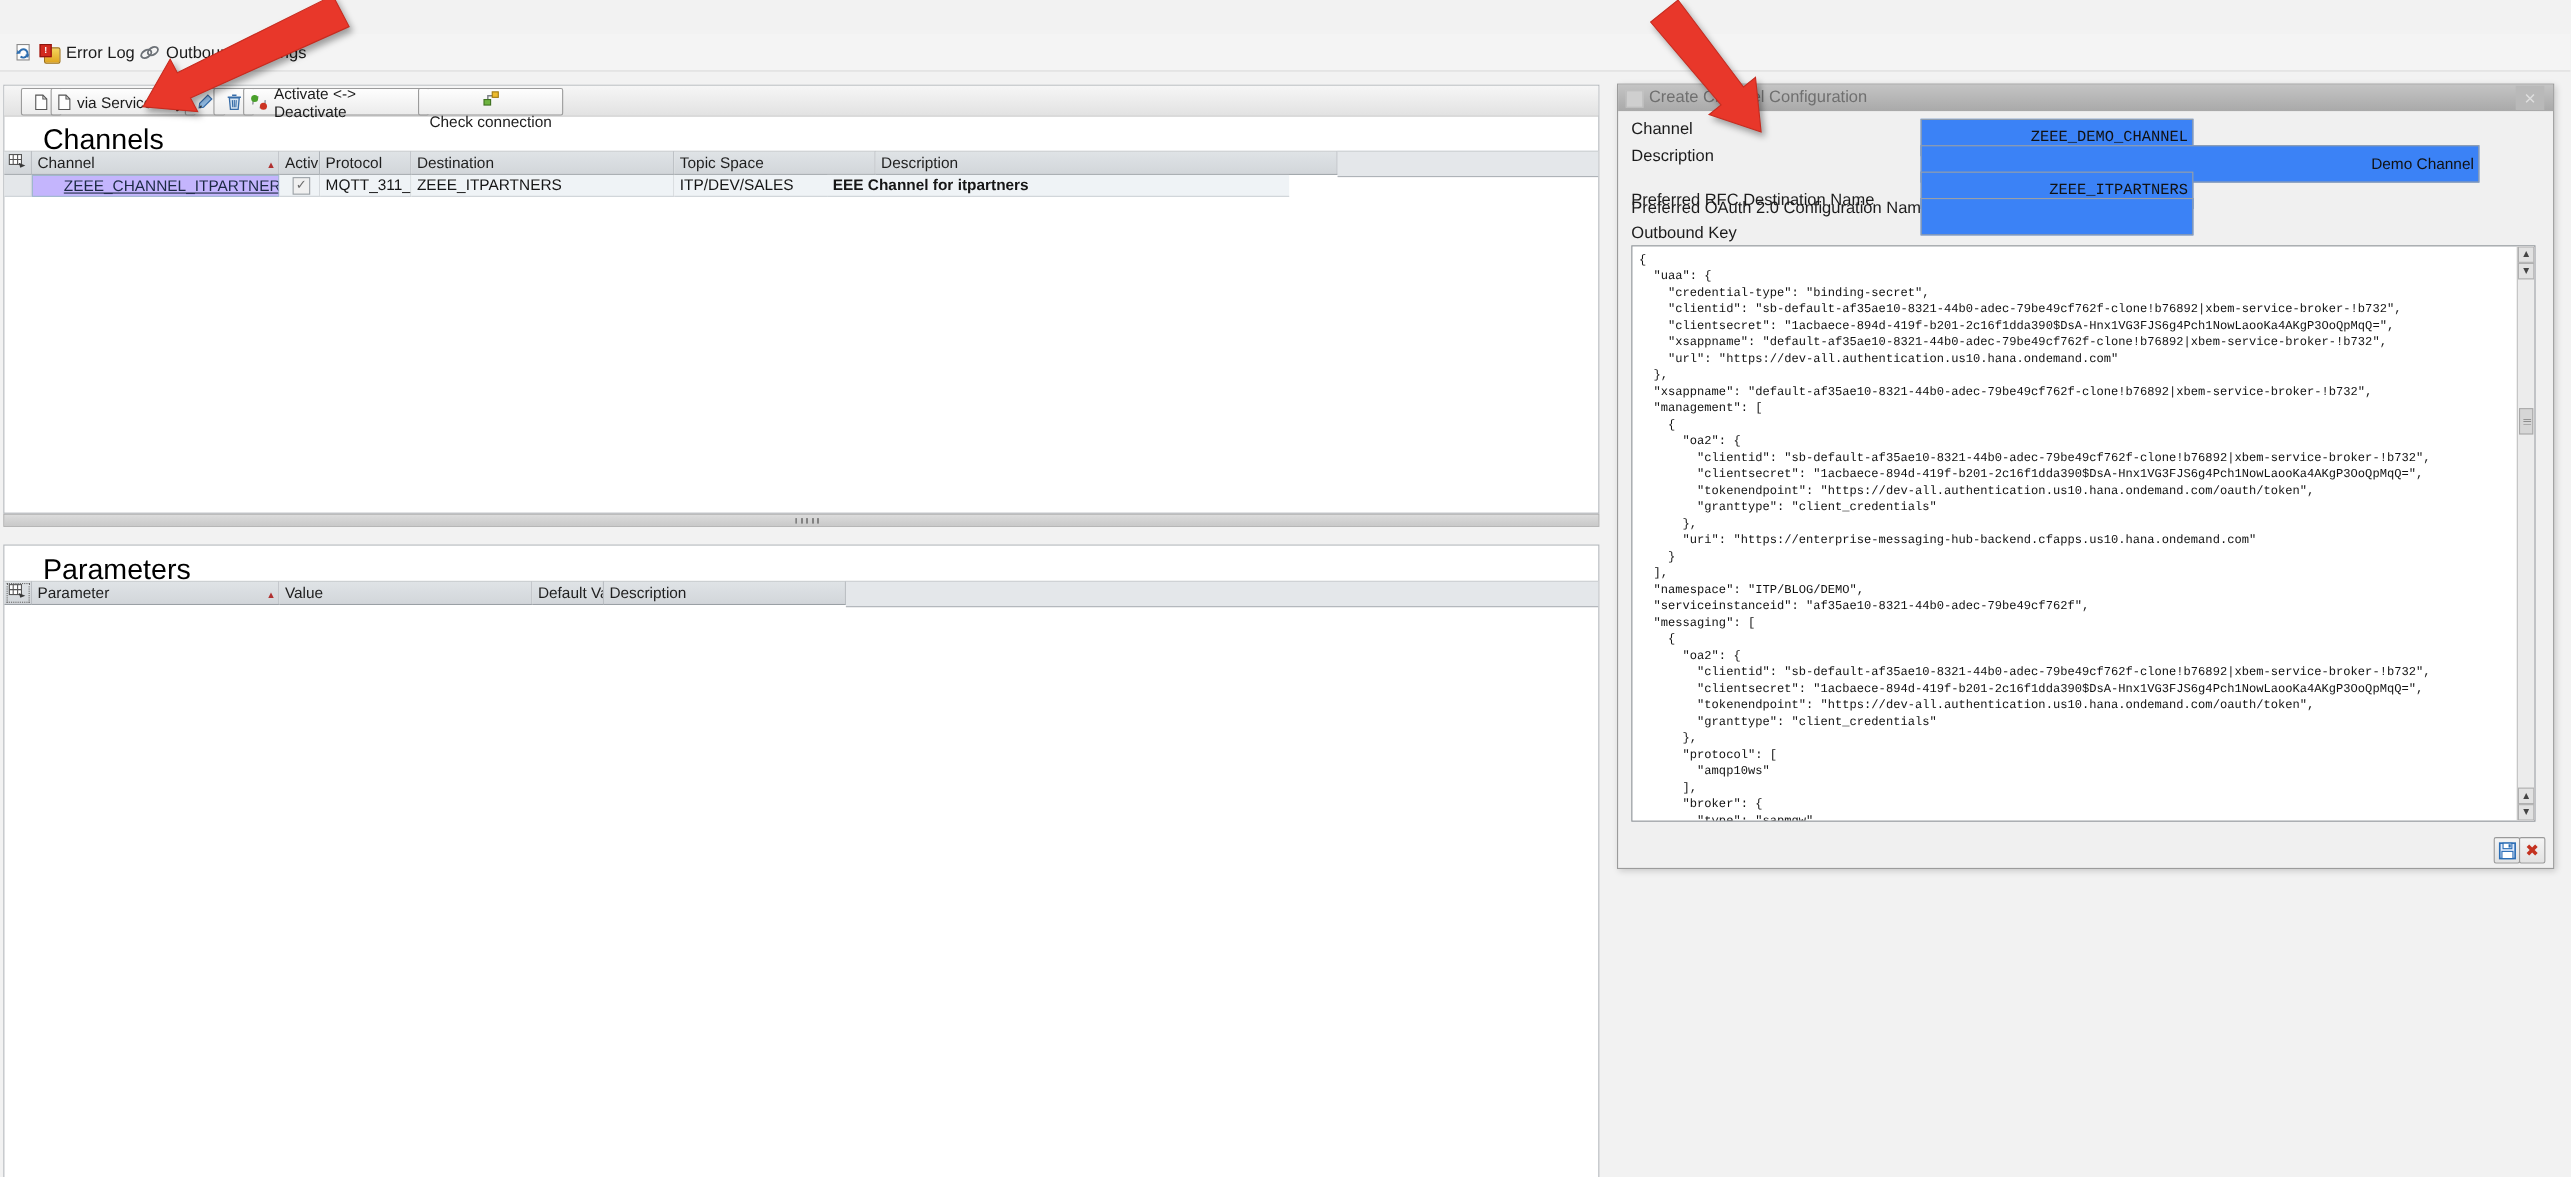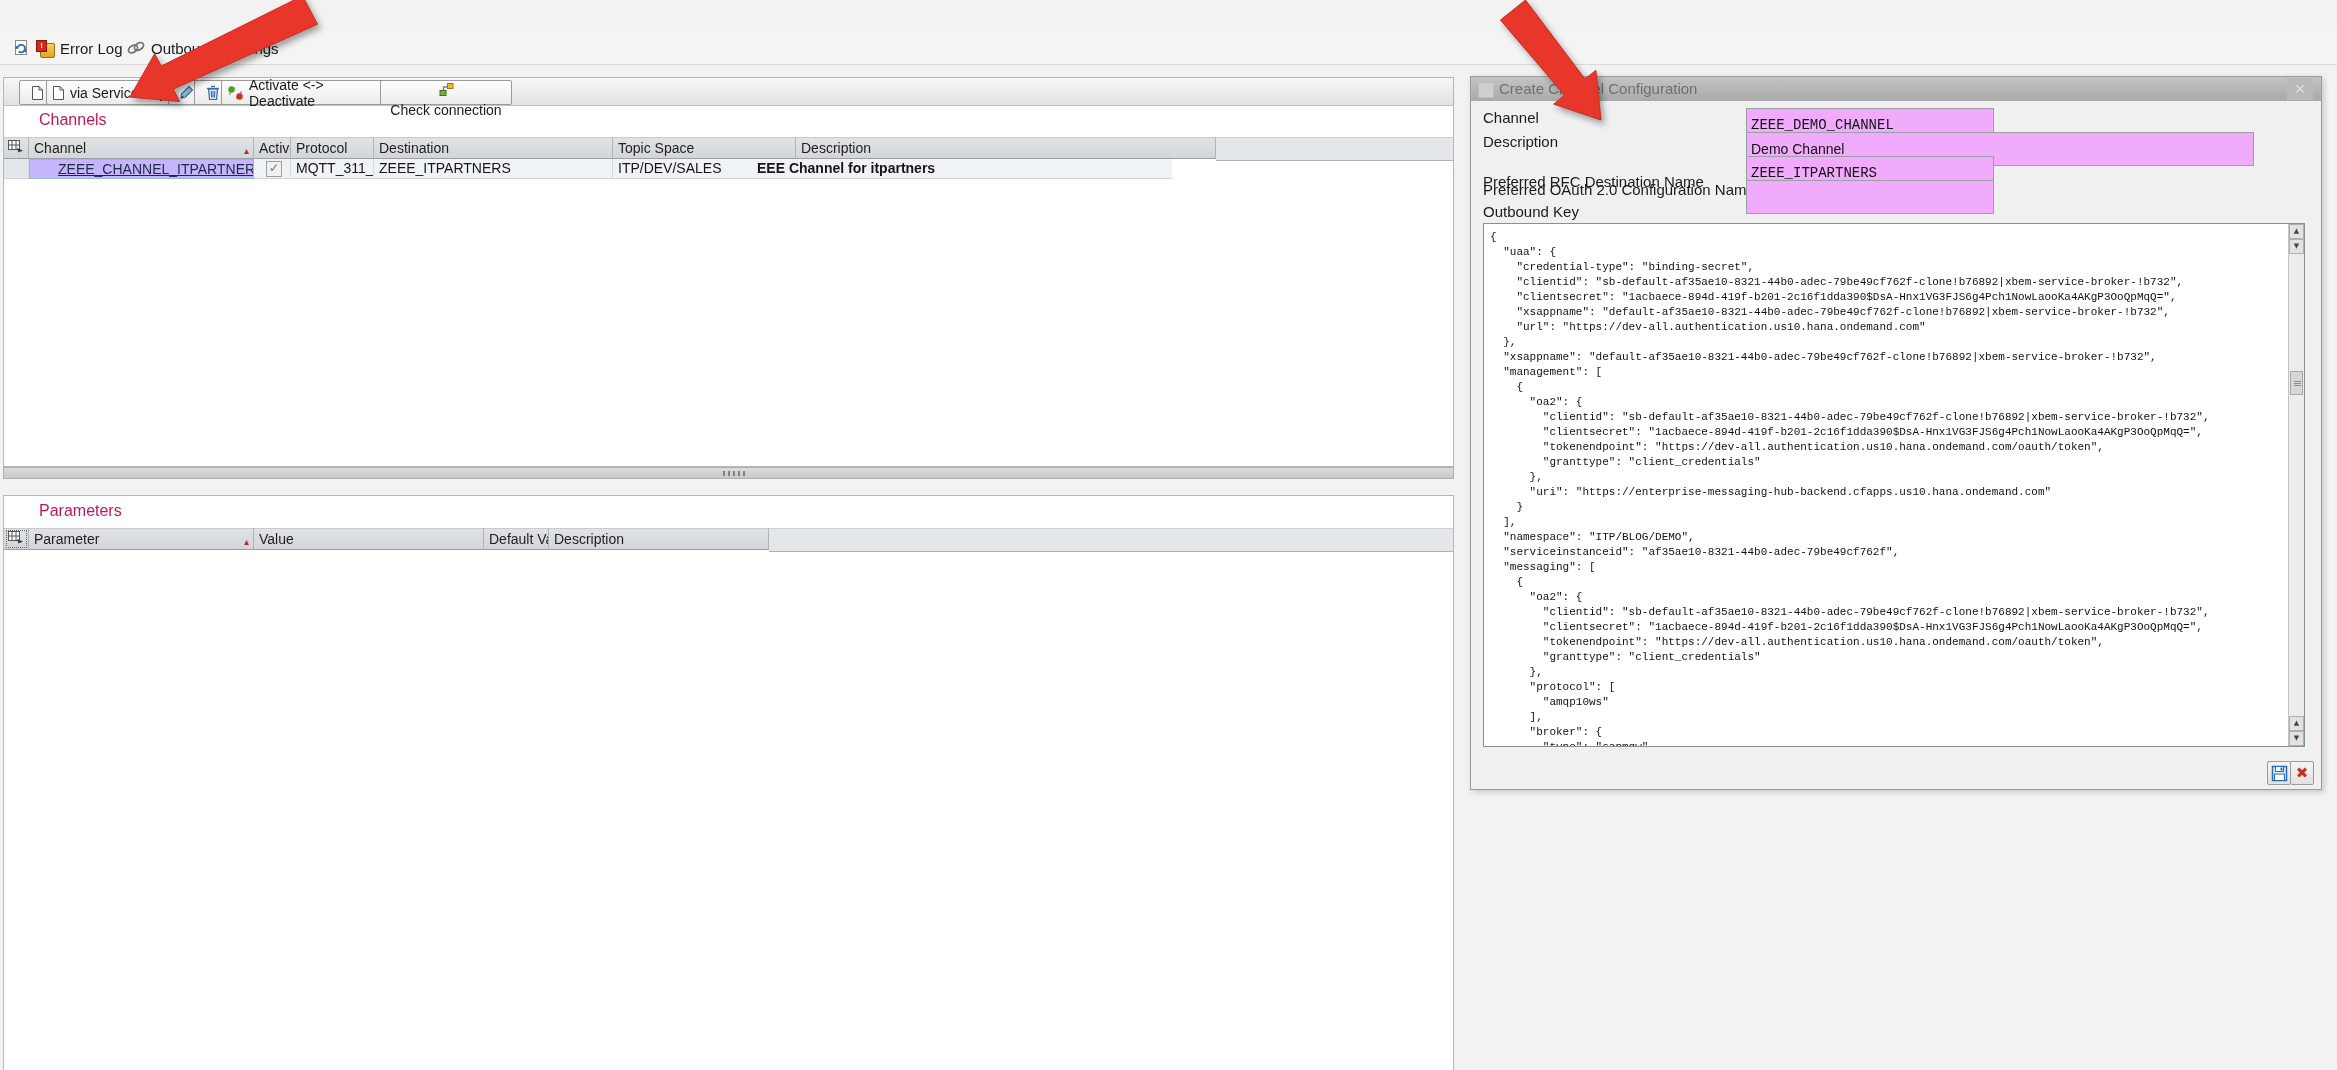--- a/index.html
+++ b/index.html
@@ -11,42 +11,42 @@
   .titlebar .t{position:absolute;left:22px;top:4px;font-size:20px;font-weight:bold;font-style:italic;color:#111;}
 
   
   .apptb{left:0;top:31px;width:2337px;height:34px;background:#f4f4f4;border-bottom:1px solid #d9d9d9;}
   .apptb-item{position:absolute;top:6px;height:22px;display:flex;align-items:center;gap:5px;font-size:15px;color:#1b1b1b;cursor:default;}
 
   
   .panel{background:#ffffff;border:1px solid #b3b7bb;}
   .paneltb{position:absolute;left:0;top:0;right:0;height:27px;background:linear-gradient(#f6f6f6,#e2e2e2);border-bottom:1px solid #c3c3c3;}
   .tb-btn{position:absolute;top:2px;height:23px;background:linear-gradient(#fefefe,#ebebeb);border:1px solid #9b9b9b;border-radius:2px;display:flex;align-items:center;gap:5px;padding:0 5px;font-size:14px;color:#1b1b1b;cursor:default;}
-  .heading{position:absolute;font-size:16px;font-weight:500;color:#be185d;}
+  .heading{position:absolute;font-size:26px;font-weight:500;color:#000000;}
 
   .hdr-cell{position:absolute;height:22px;background:linear-gradient(#dfe3e6,#d2d6da);border-right:1px solid #afb4b9;border-top:1px solid #c7cbce;border-bottom:1px solid #9aa0a5;font-size:14px;line-height:20px;padding-left:5px;box-sizing:border-box;color:#1f1f1f;white-space:nowrap;overflow:hidden;}
   .hdr-fill{position:absolute;height:22px;background:#e4e7ea;border-top:1px solid #cdd0d3;border-bottom:1px solid #aeb3b8;}
   .row-cell{position:absolute;height:20px;background:#eff3f6;border-right:1px solid #d5d9dd;border-bottom:1px solid #ced3d7;font-size:14px;line-height:19px;padding-left:5px;box-sizing:border-box;color:#161616;white-space:nowrap;overflow:hidden;}
   .sort-tri{position:absolute;right:4px;top:3px;font-size:10px;color:#b03030;font-family:"DejaVu Sans",sans-serif;}
   .selicon{display:inline-block;}
 
   .splitter{left:3px;top:467px;width:1451px;height:12px;background:linear-gradient(#dcdcdc,#c9c9c9);border:1px solid #b0b0b0;}
   .splitter .grip{position:absolute;left:719px;top:3px;width:24px;height:5px;background:repeating-linear-gradient(90deg,#828282 0 2px,rgba(0,0,0,0) 2px 5px);}
 
   .checkbox{position:absolute;left:12px;top:2px;width:14px;height:14px;background:#f0f0f0;border:1px solid #9aa0a6;text-align:center;line-height:13px;font-size:12px;color:#6c6c6c;font-family:"DejaVu Sans",sans-serif;}
   .link{text-decoration:underline;color:#1c2a44;}
 
   
   .dialog{left:1470px;top:76px;width:852px;height:714px;background:#f0f0f0;border:1px solid #9b9b9b;box-shadow:2px 2px 6px rgba(0,0,0,0.18);}
   .dlg-title{position:absolute;left:0;top:0;right:0;height:24px;background:linear-gradient(#c4c4c4,#a9a9a9);color:#6f6f6f;font-size:15px;line-height:24px;}
   .dlg-title .txt{position:absolute;left:28px;top:0;}
   .dlg-title .ico{position:absolute;left:7px;top:5px;width:14px;height:14px;background:#cfcfcf;border:1px solid #bdbdbd;}
   .dlg-close{position:absolute;right:8px;top:1px;width:26px;height:22px;text-align:center;line-height:22px;color:#dfdfdf;font-size:18px;background:#b9b9b9;}
   .fld-label{position:absolute;left:12px;font-size:15px;color:#1b1b1b;line-height:20px;white-space:nowrap;}
-  .fld-input{position:absolute;left:275px;height:20px;border:1px solid #9aa0a6;background:#f0abfc;font-family:"Liberation Mono","DejaVu Sans Mono",monospace;font-size:14px;padding:16px 4px;box-sizing:border-box;color:#111;}
+  .fld-input{position:absolute;left:275px;height:20px;border:1px solid #9aa0a6;background:#3b82f6;font-family:"Liberation Mono","DejaVu Sans Mono",monospace;font-size:14px;padding:16px 4px;box-sizing:border-box;color:#111;text-align:right;}
   .fld-input.sans{font-family:"Liberation Sans",sans-serif;}
   .sk-area{position:absolute;left:12px;top:146px;width:820px;height:522px;background:#ffffff;border:1px solid #8a8f94;overflow:hidden;}
   .sk-pre{position:absolute;left:0;top:0;right:15px;bottom:0;margin:0;padding:6px 4px 0 6px;font-family:"Liberation Mono","DejaVu Sans Mono",monospace;font-size:11px;line-height:15px;color:#111;white-space:pre;overflow:hidden;}
   .sk-scroll{position:absolute;right:0;top:0;width:15px;bottom:0;background:#ececec;border-left:1px solid #c3c3c3;}
   .sc-btn{position:absolute;left:0;width:15px;height:15px;background:#e2e2e2;border:1px solid #b0b0b0;font-size:7px;line-height:13px;text-align:center;color:#444;font-family:"DejaVu Sans",sans-serif;box-sizing:border-box;}
   .sc-thumb{position:absolute;left:1px;width:13px;height:24px;background:#d6d6d6;border:1px solid #a8a8a8;box-sizing:border-box;}
   .sc-thumb i{position:absolute;left:3px;top:9px;width:7px;height:5px;background:repeating-linear-gradient(#8c8c8c 0 1px,rgba(0,0,0,0) 1px 2px);}
   .dlg-btn{position:absolute;width:22px;height:22px;background:linear-gradient(#f4f4f4,#e2e2e2);border:1px solid #9a9a9a;border-radius:2px;display:flex;align-items:center;justify-content:center;cursor:default;}
   .cancel-x{color:#c43220;font-weight:bold;font-size:15px;font-family:"DejaVu Sans",sans-serif;}
 

